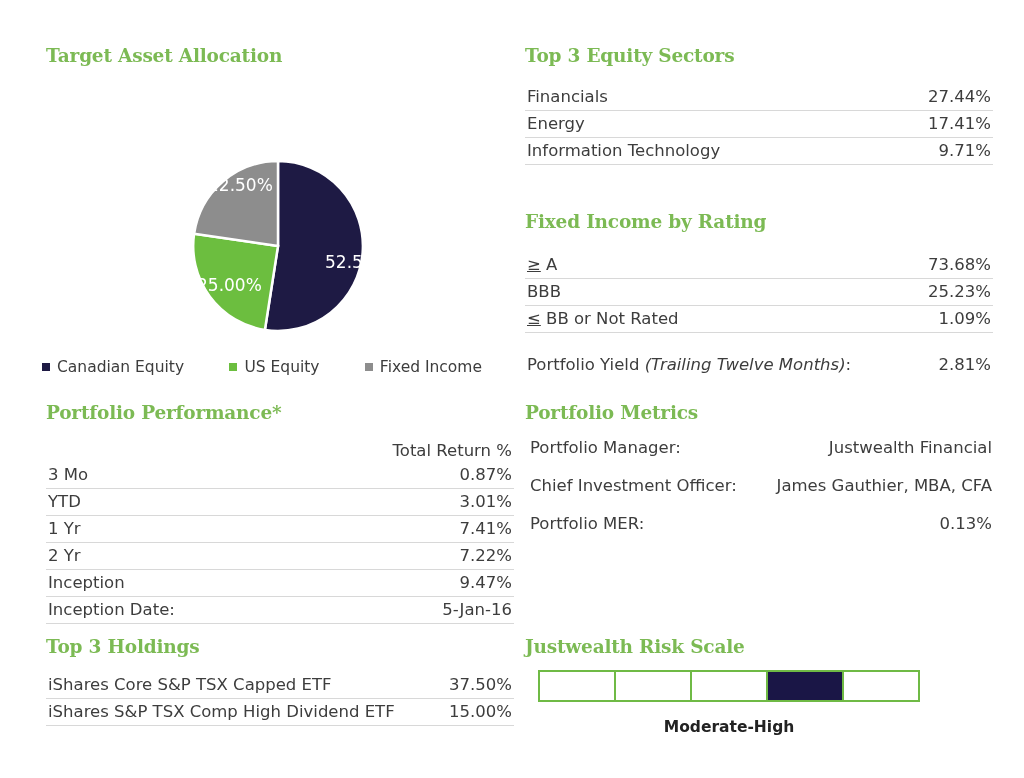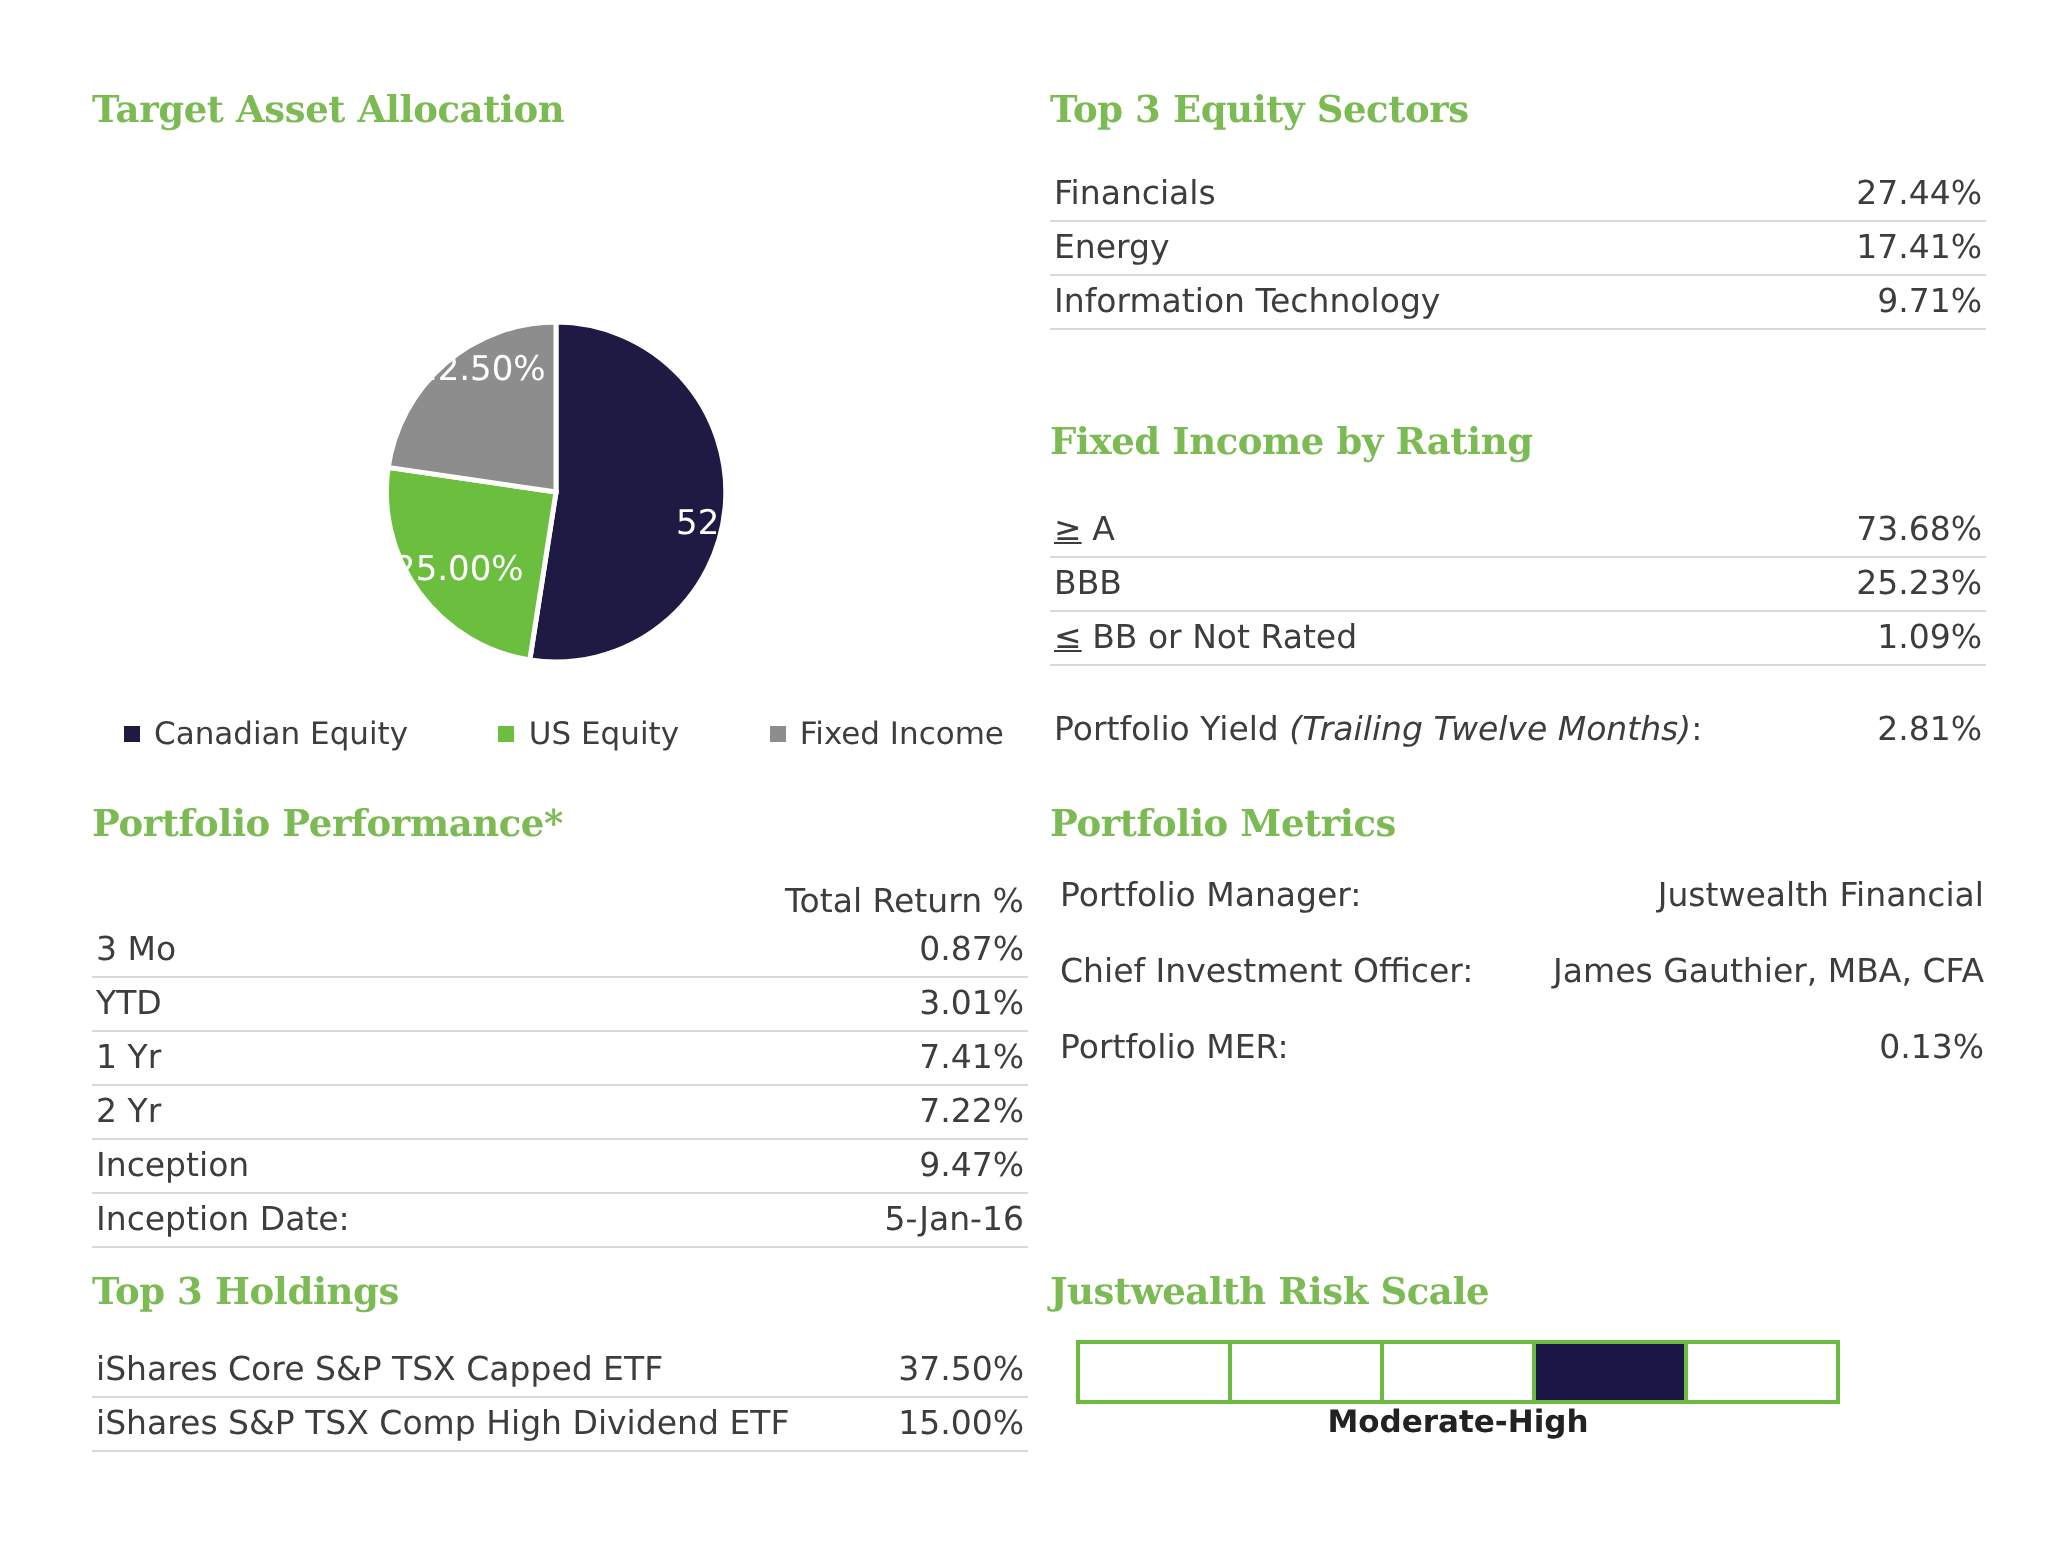--- a/index.html
+++ b/index.html
@@ -73,21 +73,21 @@
   .pie-label {
     position: absolute;
     color: #ffffff;
     font-size: 17px;
     white-space: nowrap;
   }
 
   
   .legend {
     position: absolute;
-    left: 62px;
+    left: 42px;
     top: 358px;
     width: 440px;
     display: flex;
     justify-content: space-between;
     align-items: center;
     font-size: 15.5px;
     color: #3d3d3d;
   }
   .legend-item {
     display: flex;
@@ -144,21 +144,21 @@
     box-sizing: border-box;
     margin-right: -2.5px;
   }
   .risk-seg:last-child {
     margin-right: 0;
   }
   .risk-seg.active {
     background: #1a1646;
   }
   .risk-caption {
-    margin-top: 0;
+    margin-top: 16px;
     font-size: 15.5px;
     font-weight: bold;
     color: #222222;
     text-align: center;
     width: 100%;
   }
 </style>
 </head>
 <body>
 
@@ -168,21 +168,21 @@
 
   <div class="pie-wrap">
     <svg width="260" height="272" viewBox="0 0 260 272">
 
       <path d="M 128 134 L 128 49 A 85 85 0 1 1 114.9 218.0 Z" fill="#1e1a44" stroke="#ffffff" stroke-width="2.5"></path>
 
       <path d="M 128 134 L 114.9 218.0 A 85 85 0 0 1 44.1 121.7 Z" fill="#6cbe3f" stroke="#ffffff" stroke-width="2.5"></path>
 
       <path d="M 128 134 L 44.1 121.7 A 85 85 0 0 1 128 49 Z" fill="#8d8d8d" stroke="#ffffff" stroke-width="2.5"></path>
     </svg>
-    <div class="pie-label" style="left:188px; top:140px;">52.50%</div>
+    <div class="pie-label" style="left:175px; top:140px;">52.50%</div>
     <div class="pie-label" style="left:47px; top:163px;">25.00%</div>
     <div class="pie-label" style="left:58px; top:63px;">22.50%</div>
   </div>
 
   <div class="legend">
     <span class="legend-item">
       <span class="legend-swatch" style="background:#1e1a44;"></span>
       <span>Canadian Equity</span>
     </span>
     <span class="legend-item">

